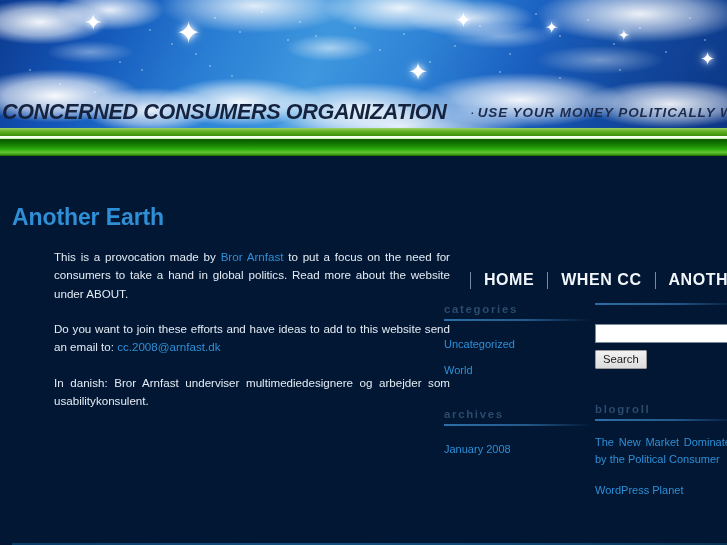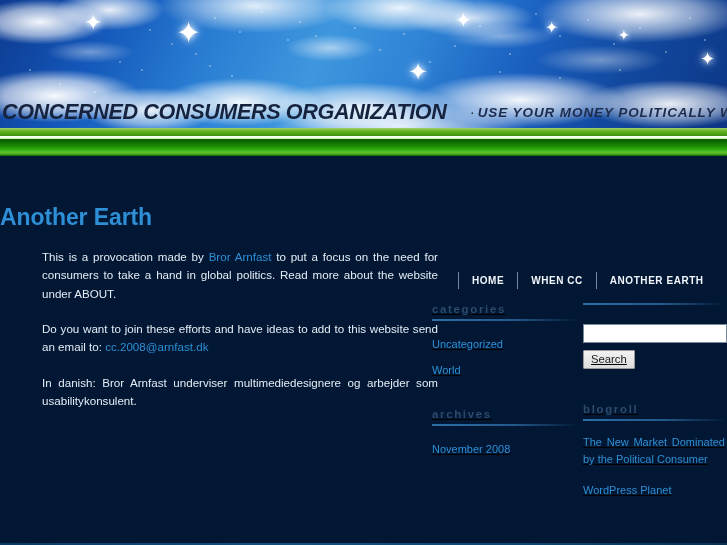--- a/index.html
+++ b/index.html
@@ -157,21 +157,21 @@
     font-weight: bold;
     color: #1d2c4d;
     letter-spacing: 0.9px;
     position: relative;
     top: -2px;
   }
 
   
   #page {
     position: absolute;
-    left: 0; top: 156px;
+    left: 12px; top: 156px;
     width: 670px;
     height: 389px;
     background: #011733;
   }
 
   
   #content {
     position: absolute;
     left: 0; top: 0;
     width: 398px;
@@ -215,30 +215,30 @@
     height: 18px;
   }
   #nav .divider {
     width: 1px;
     height: 17px;
     background: #9fb2c8;
     opacity: .75;
   }
   #nav .nav-item {
     color: #f2f6fb;
-    font-size: 10px;
+    font-size: 16px;
     font-weight: bold;
     letter-spacing: 0.55px;
     padding: 0 13px;
     white-space: nowrap;
     text-decoration: none;
   }
 
   
-  .wcol { position: absolute; top: 147px; text-decoration: underline; }
+  .wcol { position: absolute; top: 147px; }
   #wcol-left  { left: 4px;   width: 148px; }
   #wcol-right { left: 155px; width: 144px; }
 
   .wtitle {
     font-size: 11.4px;
     font-weight: bold;
     color: #2c4b6d;
     letter-spacing: 1.7px;
     margin: 0;
     padding: 0 0 4px 0;
@@ -365,21 +365,21 @@
         <ul class="wlist">
           <li><a href="#">Uncategorized</a></li>
           <li><a href="#">World</a></li>
         </ul>
       </div>
 
       <div class="mt-arch">
         <h3 class="wtitle">archives</h3>
         <div class="wrule"></div>
         <ul class="wlist">
-          <li><a href="#">November 2008</a></li>
+          <li><a href="#">January 2008</a></li>
         </ul>
       </div>
 
     </div>
 
     <div class="wcol" id="wcol-right">
 
       <div>
         <div class="wrule"></div>
         <form id="search-box">

